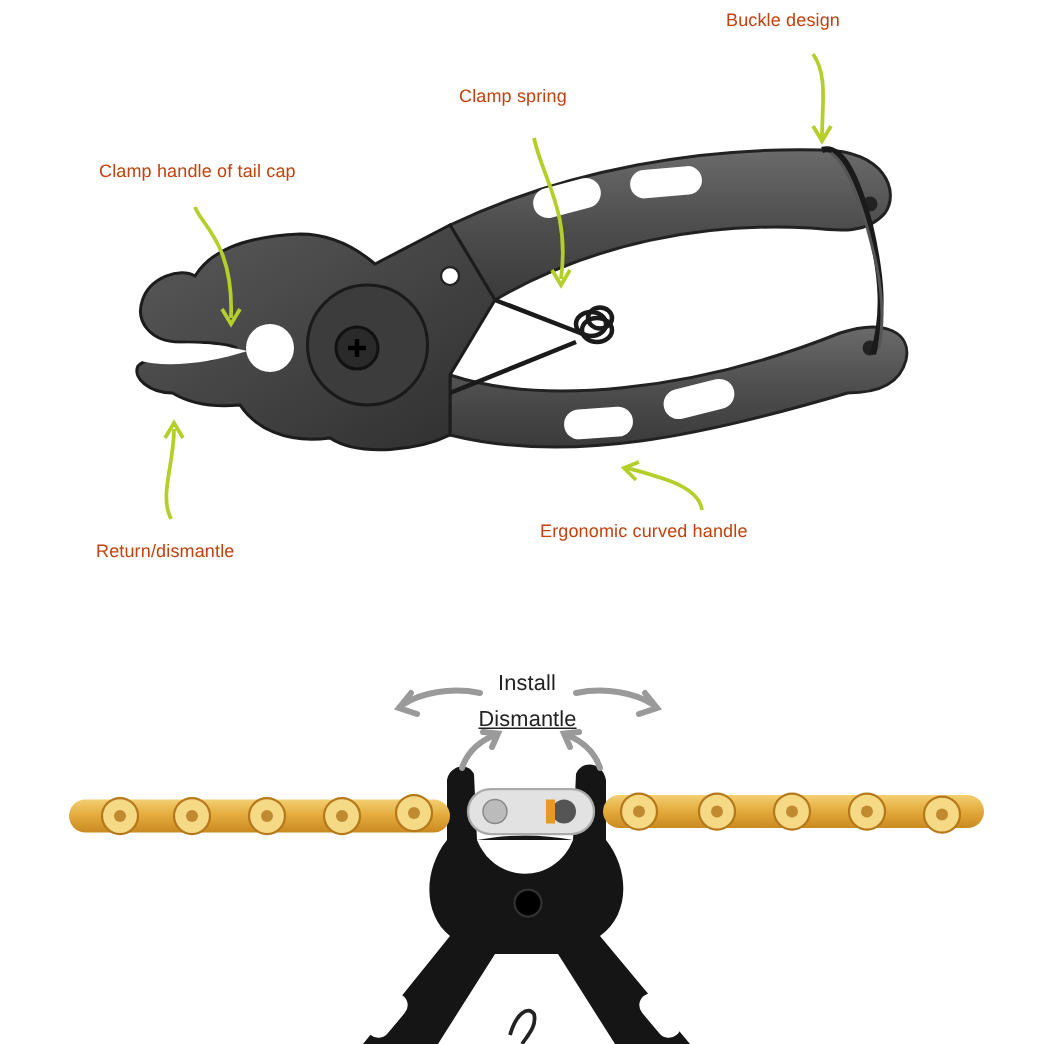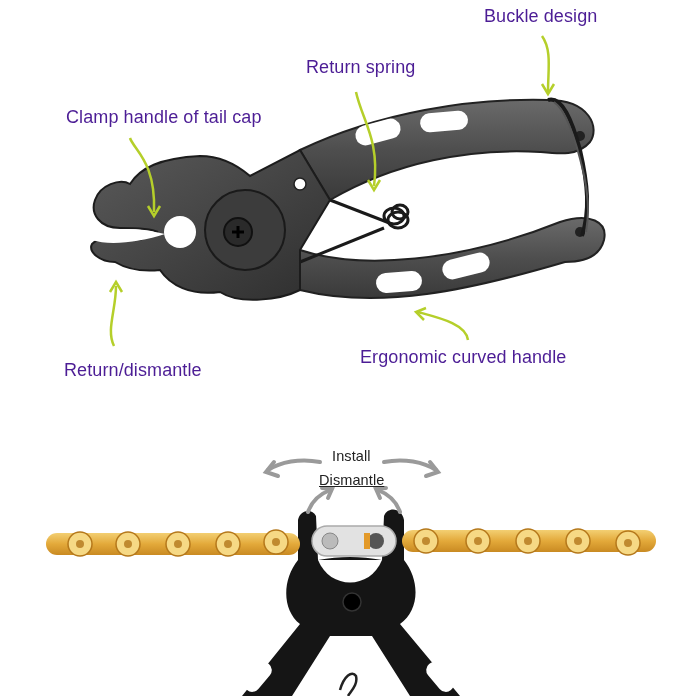--- a/index.html
+++ b/index.html
@@ -1,19 +1,19 @@
 <!DOCTYPE html>
 <html><head>
 <meta charset="utf-8">
 <style>
   html, body { margin: 0; padding: 0; background: #ffffff; }
   body { width: 696px; height: 696px; position: relative; overflow: hidden;
          font-family: "Liberation Sans", "DejaVu Sans", sans-serif; }
   .canvas { position: absolute; left: 0; top: 0; width: 696px; height: 696px; }
-  .label { position: absolute; font-size: 18px; color: #4c1d95; white-space: nowrap; letter-spacing: 0.1px; }
+  .label { position: absolute; font-size: 12px; color: #c2410c; white-space: nowrap; letter-spacing: 0.1px; }
   .label.small { font-size: 14.5px; color: #222; }
   svg { position: absolute; left: 0; top: 0; }
 </style>
 </head>
 <body>
 
 <div class="canvas">
 
   <svg width="696" height="400" viewBox="0 0 696 400">
     <defs>
@@ -80,21 +80,21 @@
       <path d="M130 138 C 134 150, 156 162, 154 212"></path>
       <path d="M148 206 L 154 216 L 160 206"></path>
       <path d="M114 346 C 106 330, 116 310, 116 286"></path>
       <path d="M110 292 L 116 282 L 122 292"></path>
       <path d="M468 340 C 466 324, 440 318, 418 312"></path>
       <path d="M426 308 L 416 312 L 424 320"></path>
     </g>
   </svg>
 
   <div class="label" style="left:484px; top:6px;">Buckle design</div>
-  <div class="label" style="left:306px; top:57px;">Return spring</div>
+  <div class="label" style="left:306px; top:57px;">Clamp spring</div>
   <div class="label" style="left:66px; top:107px;">Clamp handle of tail cap</div>
   <div class="label" style="left:64px; top:360px;">Return/dismantle</div>
   <div class="label" style="left:360px; top:347px;">Ergonomic curved handle</div>
 
   <svg width="696" height="696" viewBox="0 0 696 696">
     <defs>
       <linearGradient id="goldG" x1="0" y1="0" x2="0" y2="1">
         <stop offset="0" stop-color="#f3cf72"></stop>
         <stop offset="0.5" stop-color="#e3a93a"></stop>
         <stop offset="1" stop-color="#c98a22"></stop>

